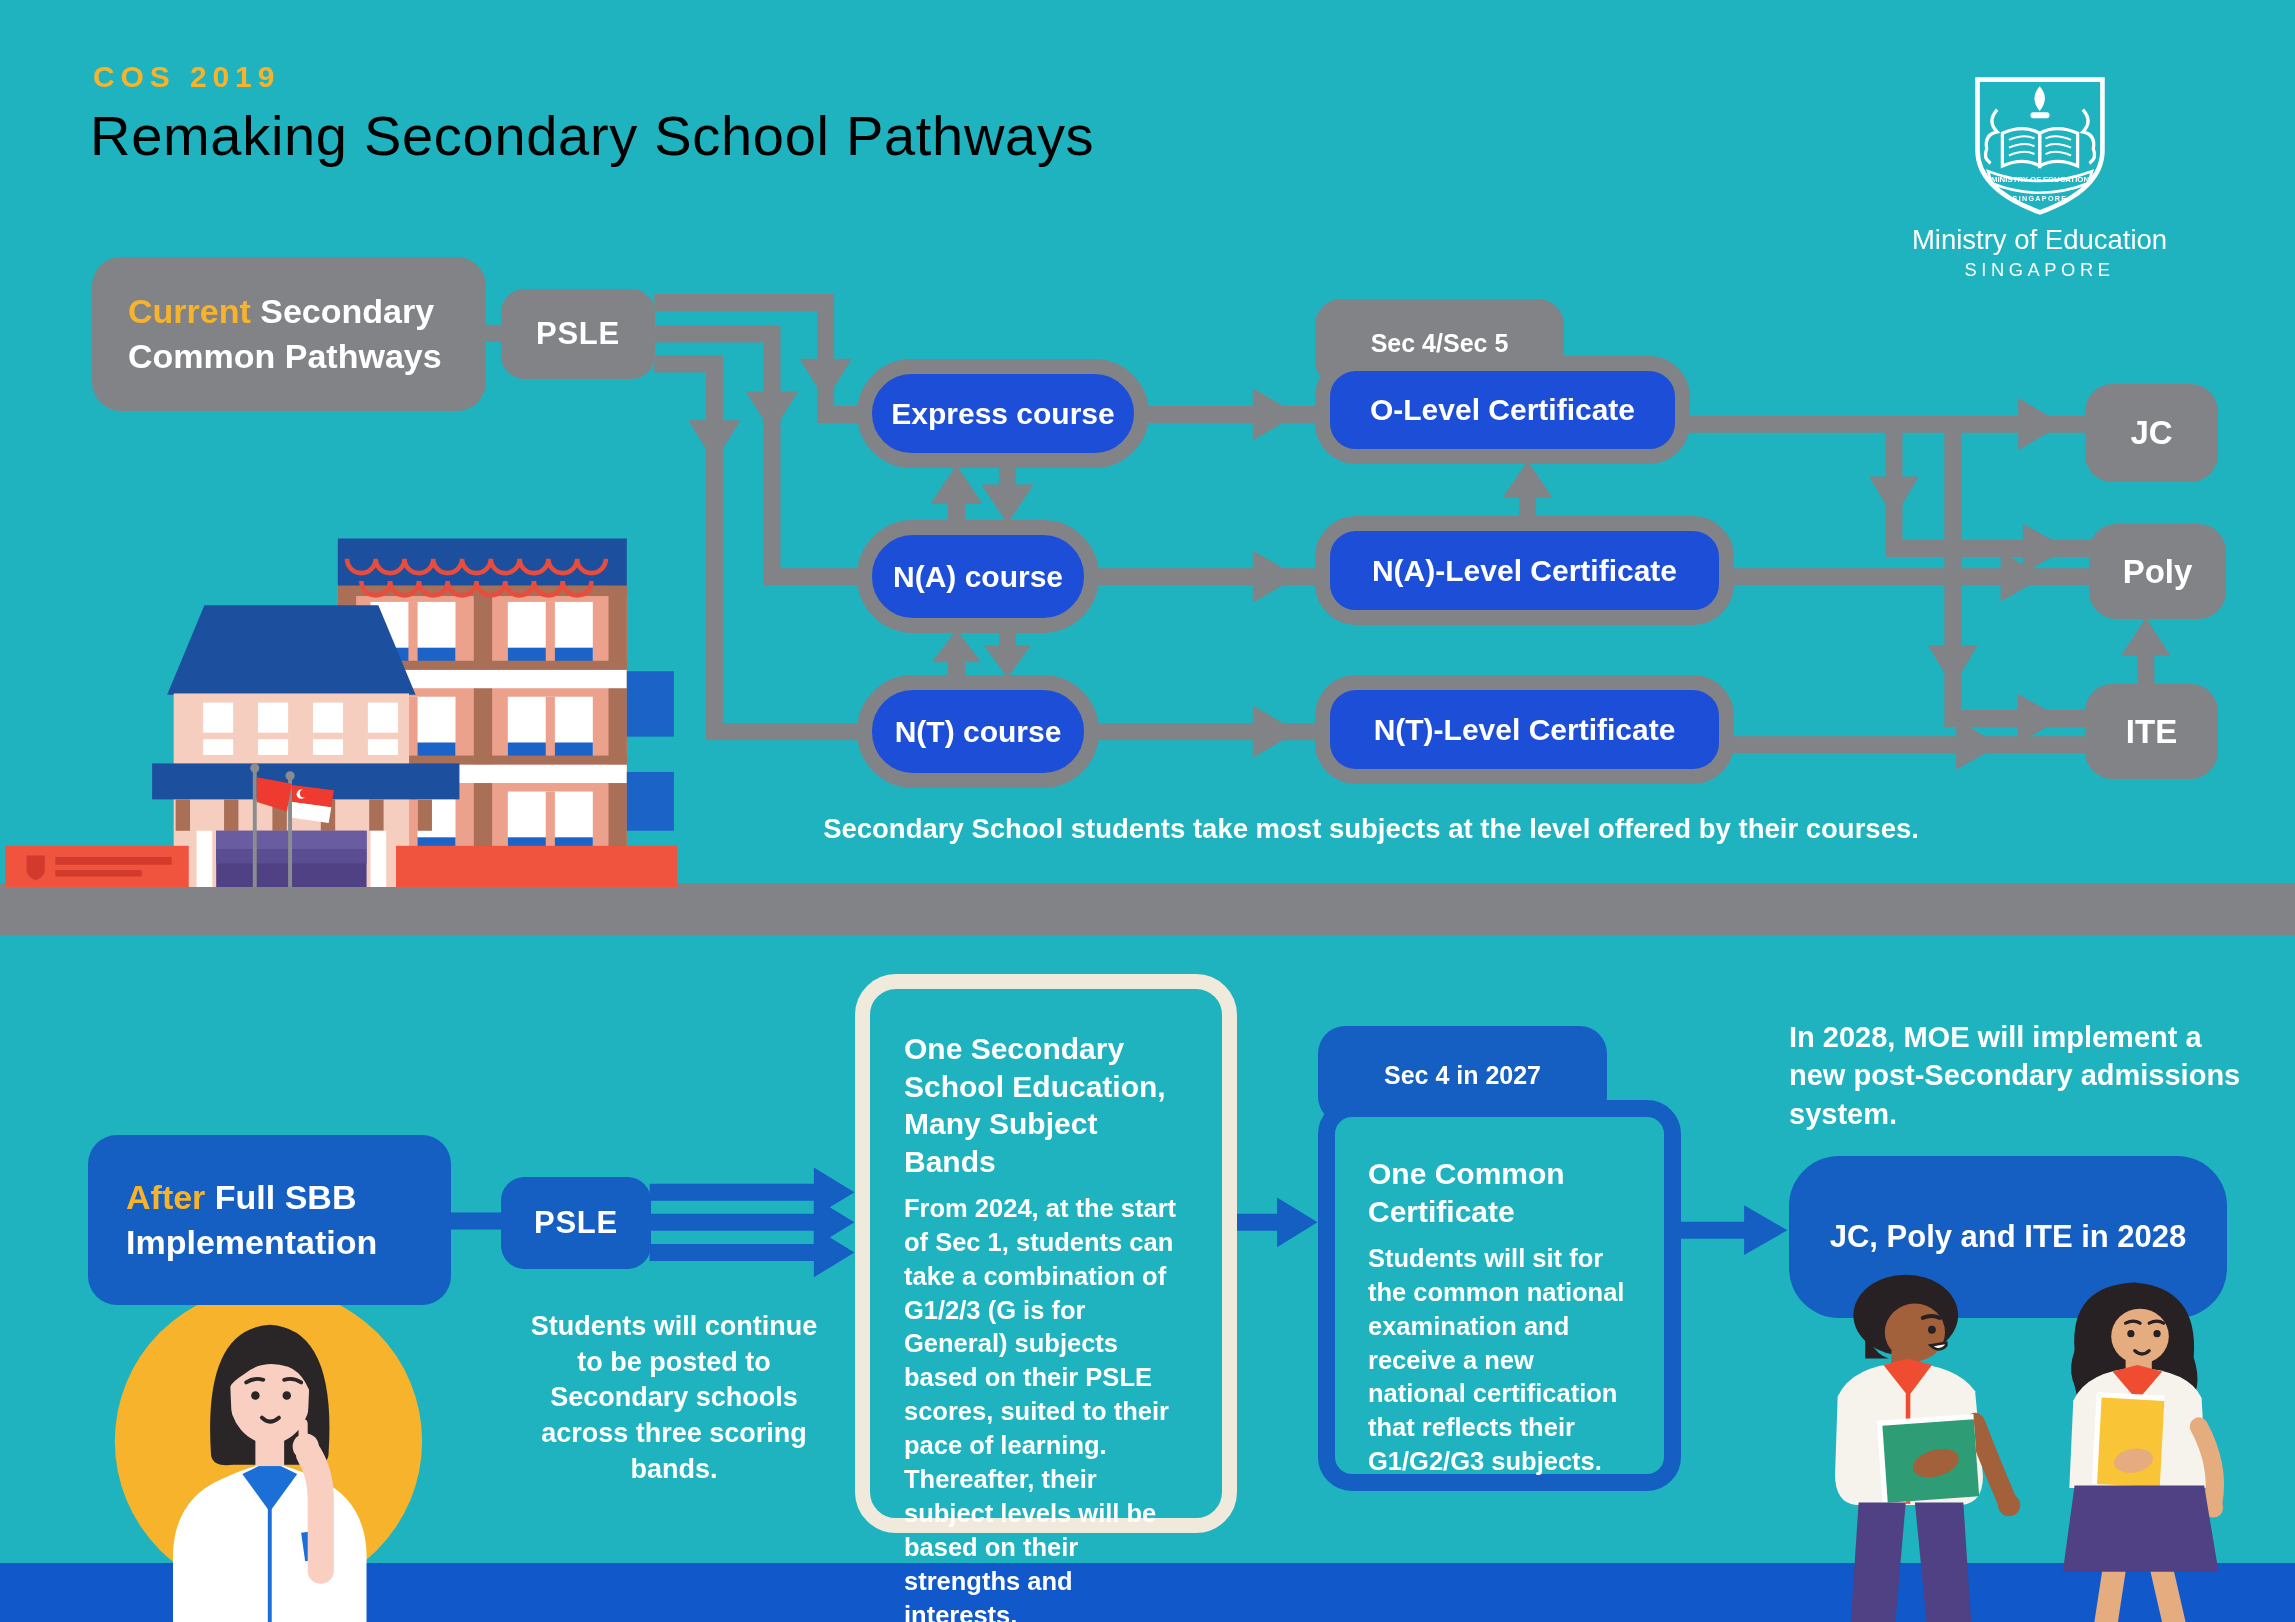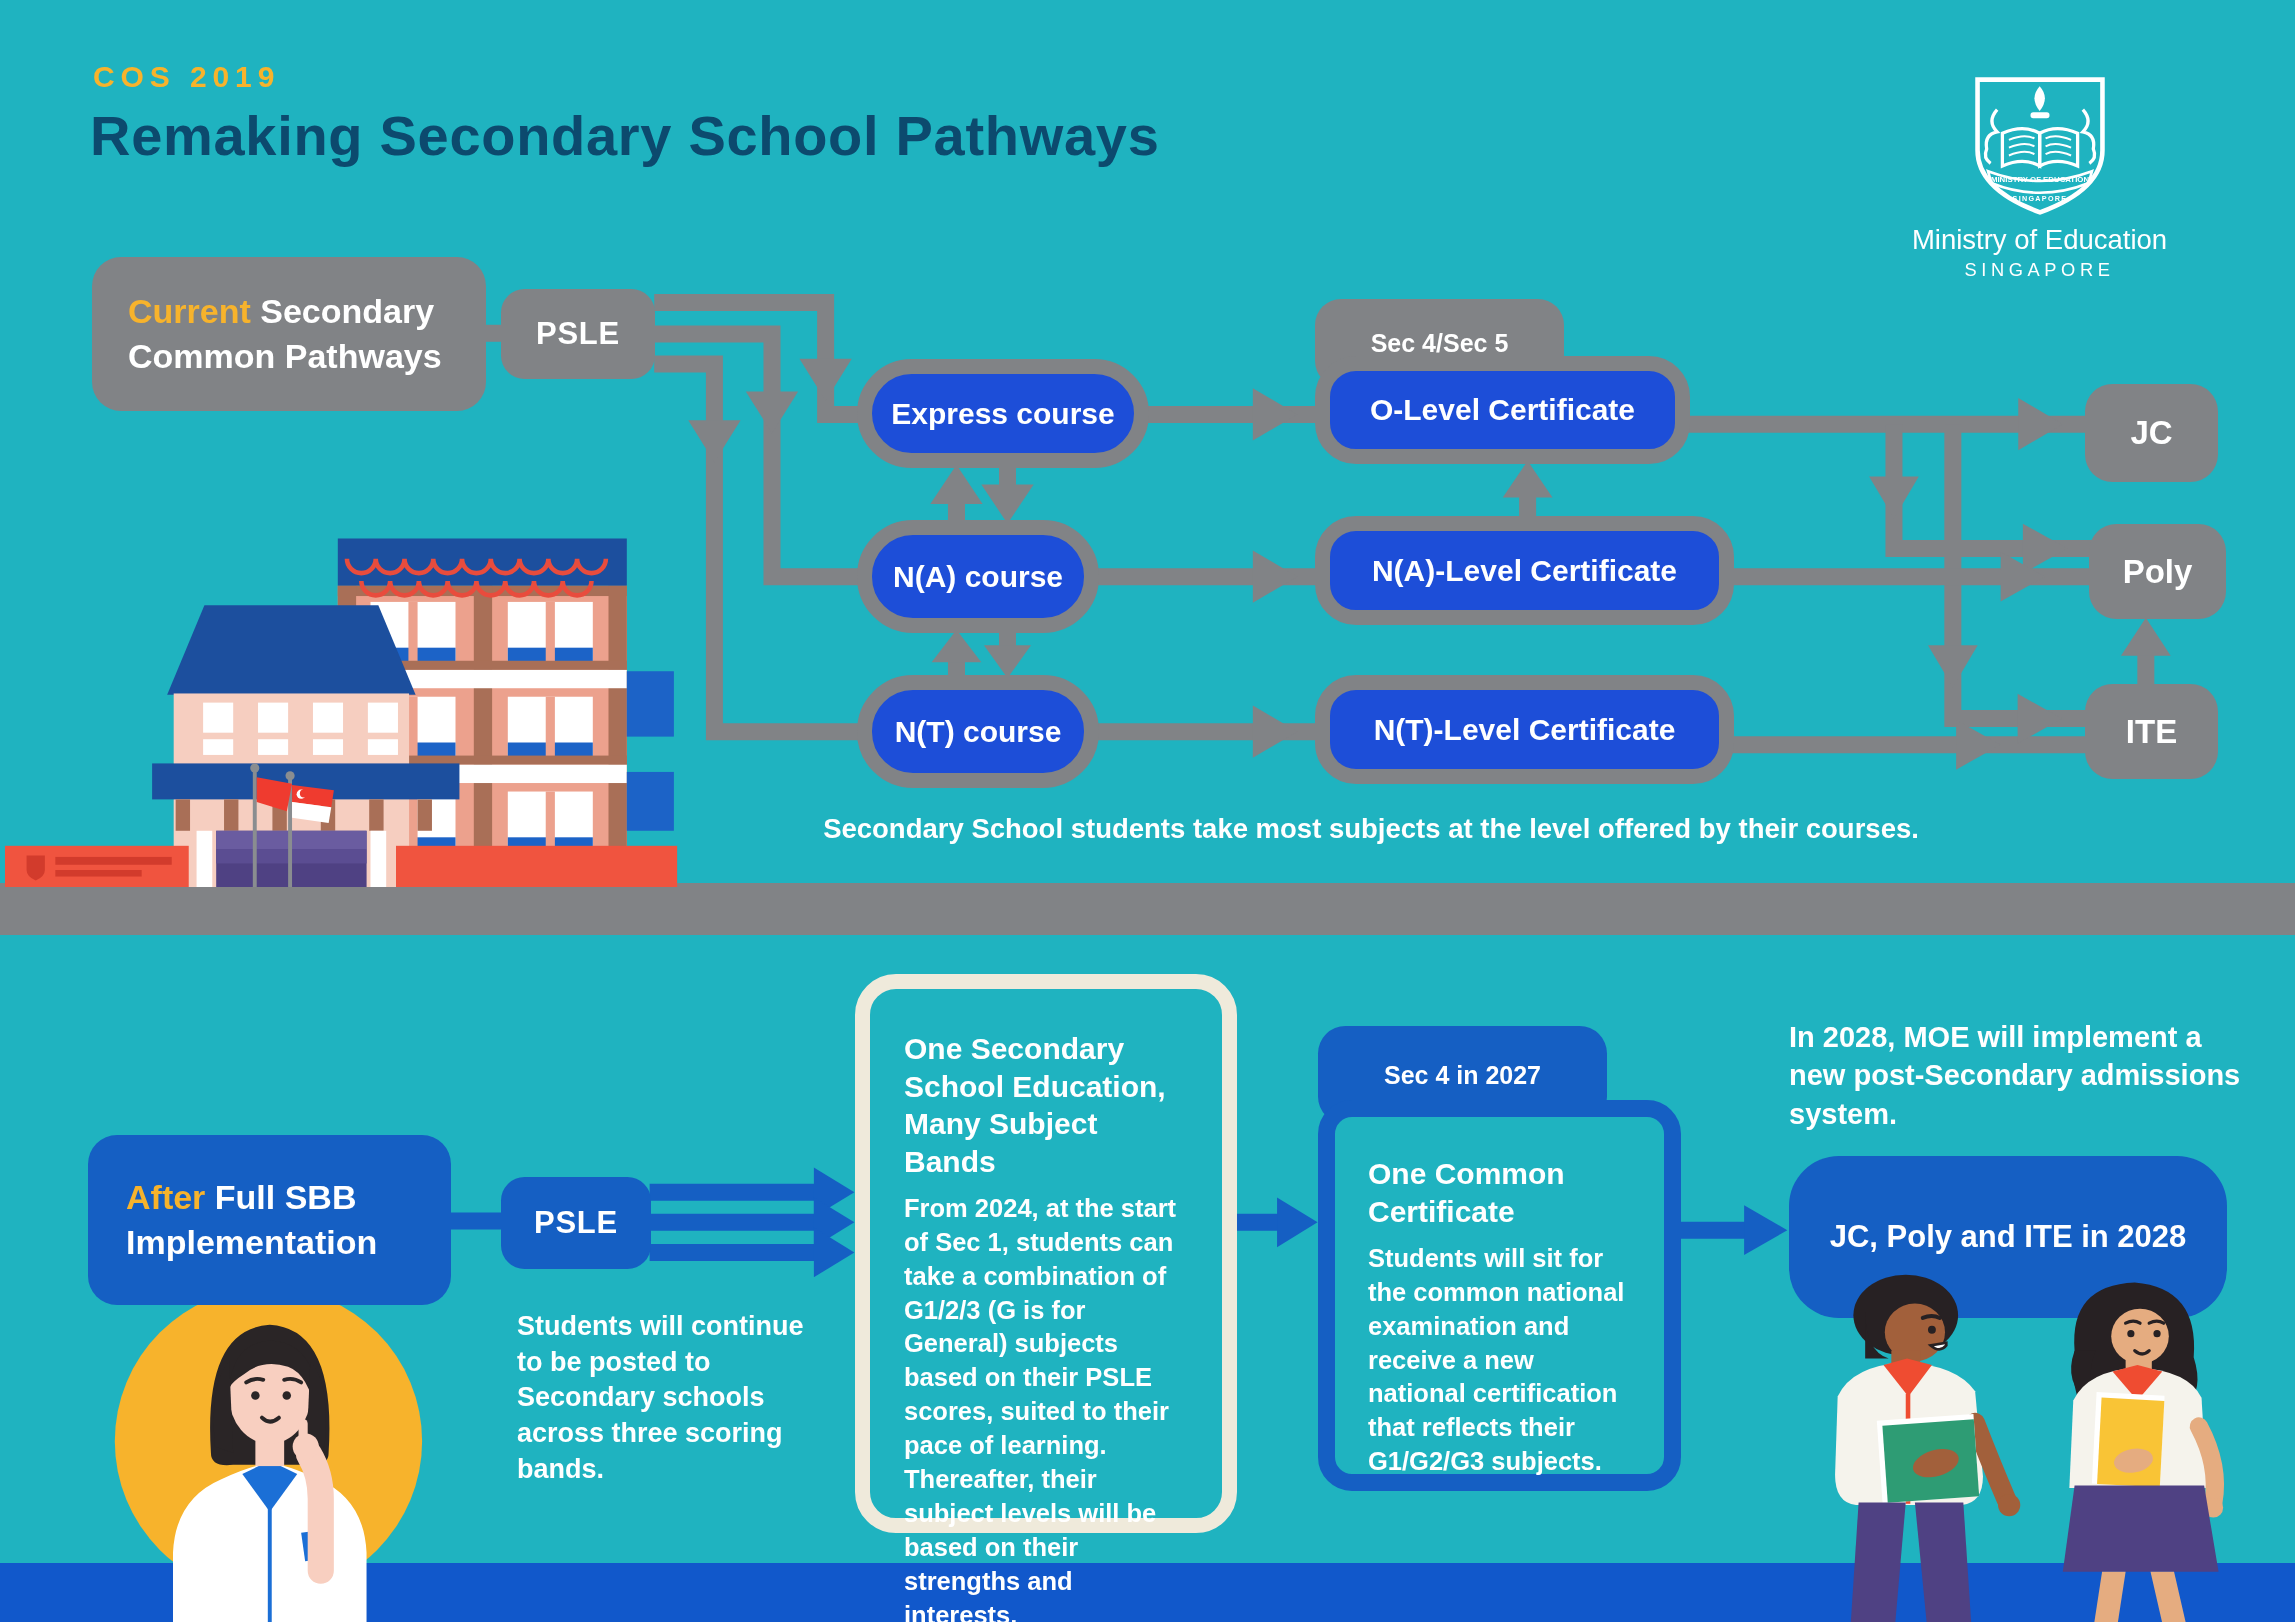--- a/index.html
+++ b/index.html
@@ -7,21 +7,21 @@
     position:relative;width:2295px;height:1623px;overflow:hidden;
     background:#1FB3C0;
     font-family:"Liberation Sans", sans-serif;
     -webkit-font-smoothing:antialiased;
   }
   .abs{position:absolute;}
   .z1{z-index:1}.z2{z-index:2}.z3{z-index:3}.z4{z-index:4}.z5{z-index:5}
 
   
   .kicker{font-size:30px;font-weight:700;letter-spacing:5.9px;color:#F7B32C;}
-  .title{font-size:56px;font-weight:700;color:#0c4a6e;letter-spacing:0.7px;}
+  .title{font-size:56px;font-weight:400;color:#000000;letter-spacing:0.7px;}
   .t-yellow{color:#F7B32C}
 
   
   .pill{display:flex;align-items:center;justify-content:center;color:#fff;font-weight:700;box-sizing:border-box;}
   .gray-fill{background:#818386;}
   .blue-fill{background:#155FC3;}
   .outline-gray{border:15.7px solid #818386;background:#1d4ed8;text-align:center;}
   .outline-blue{border:17px solid #155FC3;background:#1FB3C0;}
   .outline-cream{border:15.7px solid #EFEADB;background:#1FB3C0;}
 
@@ -156,21 +156,21 @@
   <div class="abs caption z4" style="left:782px;top:813px;width:1178px;">Secondary School students take most subjects at the level offered by their courses.</div>
 
   <div class="abs pill blue-fill z4" style="left:88px;top:1135px;width:363px;height:170px;border-radius:29px;justify-content:flex-start;padding:8px 38px;">
     <div class="panel-title">
       <span class="t-yellow">After</span><span> Full SBB Implementation</span>
     </div>
   </div>
 
   <div class="abs pill blue-fill psle-label z4" style="left:501px;top:1177px;width:150px;height:92px;border-radius:23.6px;">PSLE</div>
 
-  <div class="abs note z4" style="left:517px;top:1309px;width:314px;">Students will continue to be posted to Secondary schools across three scoring bands.</div>
+  <div class="abs note z4" style="left:517px;top:1309px;width:314px;text-align:center;">Students will continue to be posted to Secondary schools across three scoring bands.</div>
 
   <div class="abs outline-cream z4" style="left:855px;top:974px;width:382px;height:559px;border-radius:41px;box-sizing:border-box;padding:41px 31px 0 34px;">
     <div class="card-title">One Secondary School Education, Many Subject Bands</div>
     <div class="card-body">
       <span>From </span><span style="font-weight:700">2024</span><span>, at the start of Sec 1, students can take a combination of G1/2/3 (G is for General) subjects based on their PSLE scores, suited to their pace of learning. Thereafter, their subject levels will be based on their strengths and interests.</span>
     </div>
   </div>
 
   <div class="abs pill blue-fill stage-label z4" style="left:1318px;top:978px;width:289px;height:98px;border-radius:27.5px;">Sec 4 in 2027</div>
 

